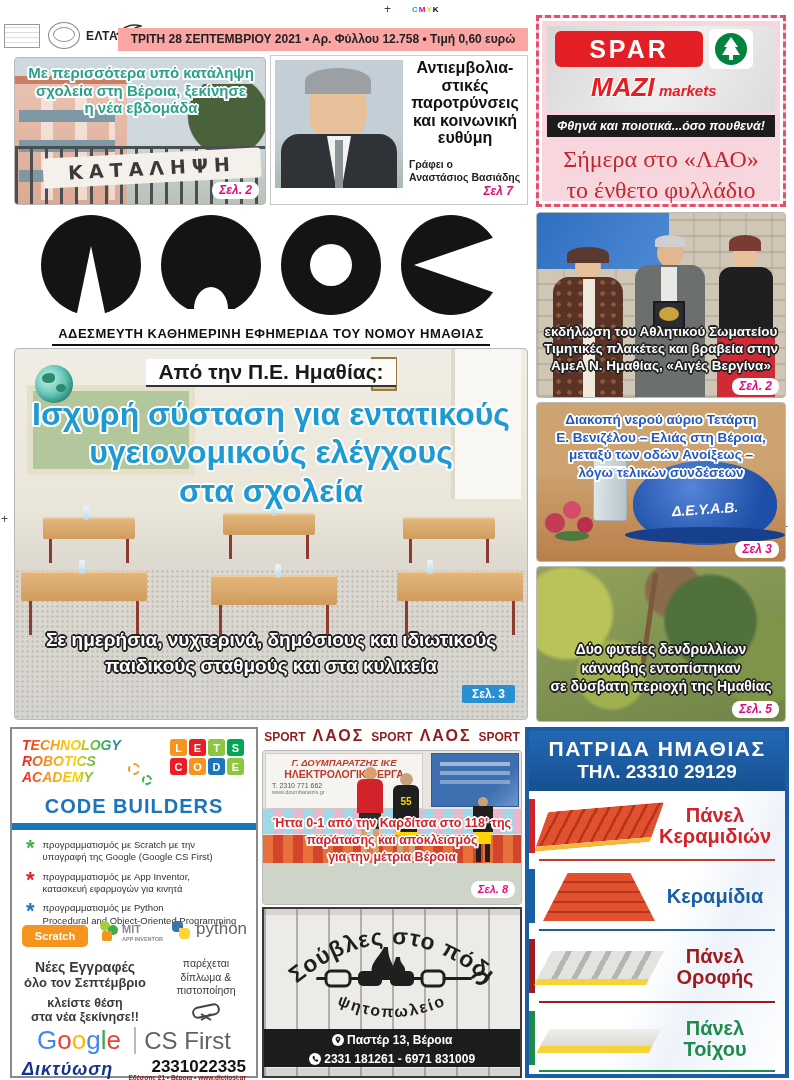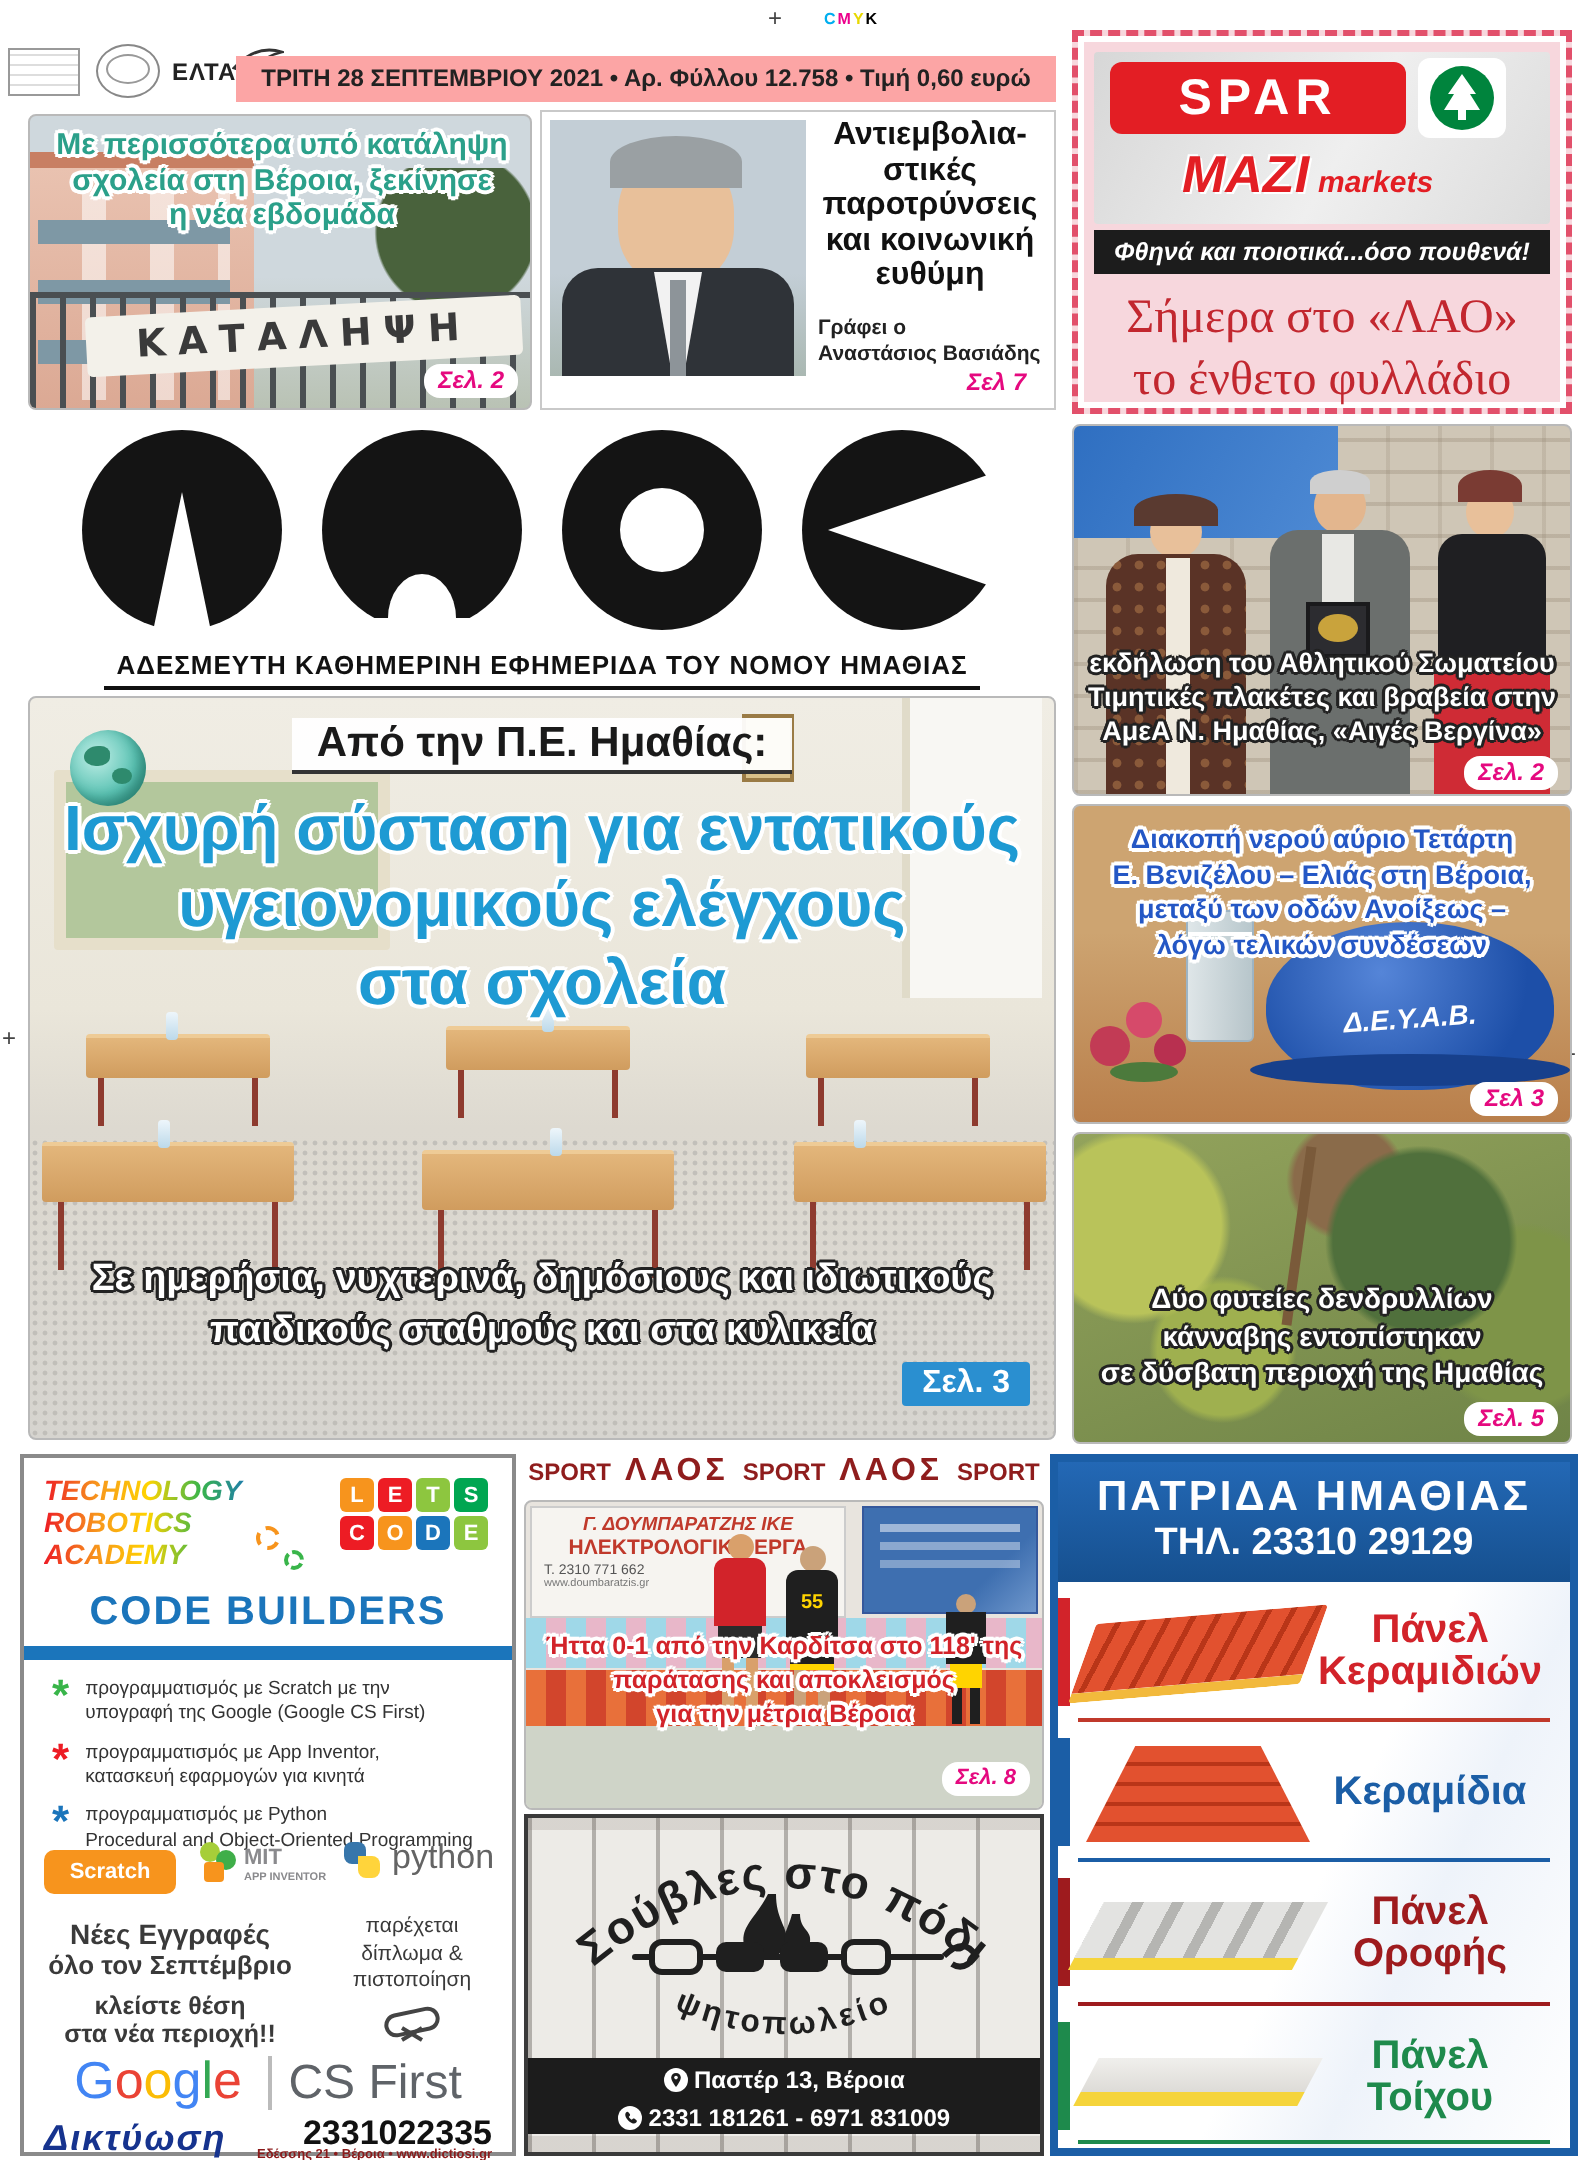--- a/index.html
+++ b/index.html
@@ -191,21 +191,21 @@
     <div class="abs ctr ow" style="left:0;top:46px;width:100%;font-size:32px;font-weight:900;line-height:1.2;color:#1e9ad3">
       <span class="line">Ισχυρή σύσταση για εντατικούς</span>
       <span class="line">υγειονομικούς ελέγχους</span>
       <span class="line">στα σχολεία</span>
     </div>
 
     <div class="abs ctr ob" style="left:0;top:278px;width:100%;font-size:19px;font-weight:900;line-height:1.35;color:#fff">
       <span class="line">Σε ημερήσια, νυχτερινά, δημόσιους και ιδιωτικούς</span>
       <span class="line">παιδικούς σταθμούς και στα κυλικεία</span>
     </div>
-    <div class="abs" style="right:12px;bottom:16px;background:#2a8fd0;color:#fff;font-weight:bold;font-size:16px;padding:2px 10px;border-radius:2px">Σελ. 3</div>
+    <div class="abs" style="right:12px;bottom:16px;background:#2a8fd0;color:#fff;font-weight:bold;font-size:12px;padding:2px 10px;border-radius:2px">Σελ. 3</div>
   </div>
 
   <div class="abs photo" style="left:536px;top:212px;width:250px;height:186px;background:#cfc6b6;background-image:repeating-linear-gradient(0deg,rgba(140,125,105,.28) 0 2px,transparent 2px 16px),repeating-linear-gradient(90deg,rgba(140,125,105,.2) 0 2px,transparent 2px 26px)">
     <div class="abs" style="left:0;top:0;width:132px;height:56px;background:linear-gradient(120deg,#2f6fc1,#4e8ad4)"></div>
     <div class="abs" style="left:16px;top:40px;width:70px;height:146px">
       <div class="abs" style="left:22px;top:0;width:26px;height:26px;background:#e8c09a;border-radius:50%"></div>
       <div class="abs" style="left:14px;top:-6px;width:42px;height:16px;background:#5a3a30;border-radius:50% 50% 0 0"></div>
       <div class="abs" style="left:0;top:24px;width:70px;height:122px;background:#5a3326;border-radius:16px 16px 0 0;background-image:radial-gradient(#8a5a3a 2px,transparent 2.4px);background-size:11px 11px"></div>
       <div class="abs" style="left:30px;top:26px;width:12px;height:120px;background:#efe9dd"></div>
     </div>
@@ -321,21 +321,21 @@
     <div class="abs" style="left:160px;top:192px">
       <span class="abs" style="left:0;top:0;width:11px;height:11px;background:#3776ab;border-radius:4px 4px 0 4px"></span>
       <span class="abs" style="left:7px;top:7px;width:11px;height:11px;background:#ffd43b;border-radius:0 4px 4px 4px"></span>
       <span class="abs" style="left:24px;top:-2px;font-size:17px;color:#646464;font-weight:500">python</span>
     </div>
 
     <div class="abs ctr" style="left:6px;top:230px;width:134px;color:#3a3a3a">
       <span class="line" style="font-size:14px;font-weight:bold">Νέες Εγγραφές</span>
       <span class="line" style="font-size:13px;font-weight:bold">όλο τον Σεπτέμβριο</span>
       <span class="line" style="font-size:12.5px;font-weight:bold;margin-top:6px">κλείστε θέση</span>
-      <span class="line" style="font-size:12.5px;font-weight:bold">στα νέα περιοχή!!</span>
+      <span class="line" style="font-size:12.5px;font-weight:bold">στα νέα ξεκίνησε!!</span>
     </div>
     <div class="abs ctr" style="left:148px;top:228px;width:92px;color:#3a3a3a;font-size:10.5px;line-height:1.3">
       <span class="line">παρέχεται</span>
       <span class="line">δίπλωμα &amp;</span>
       <span class="line">πιστοποίηση</span>
       <svg width="34" height="24" viewBox="0 0 34 24" style="margin-top:2px">
         <rect x="4" y="6" width="26" height="10" rx="5" fill="none" stroke="#444" stroke-width="2" transform="rotate(-12 17 11)"></rect>
         <path d="M12 14 L22 20 M22 14 L12 20" stroke="#444" stroke-width="2"></path>
       </svg>
     </div>

